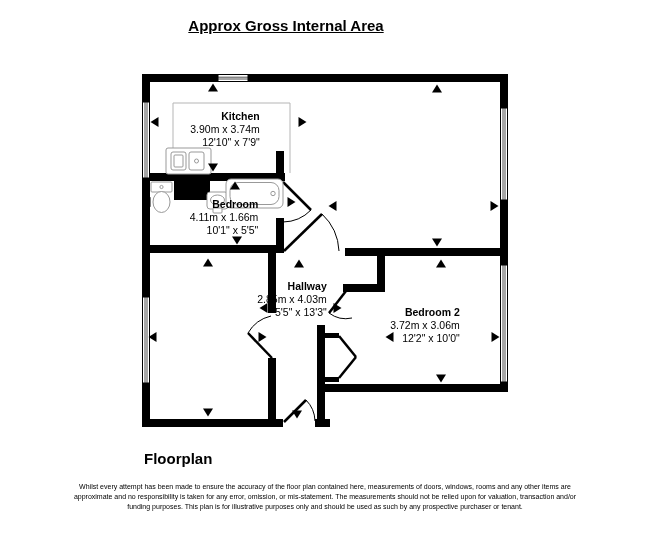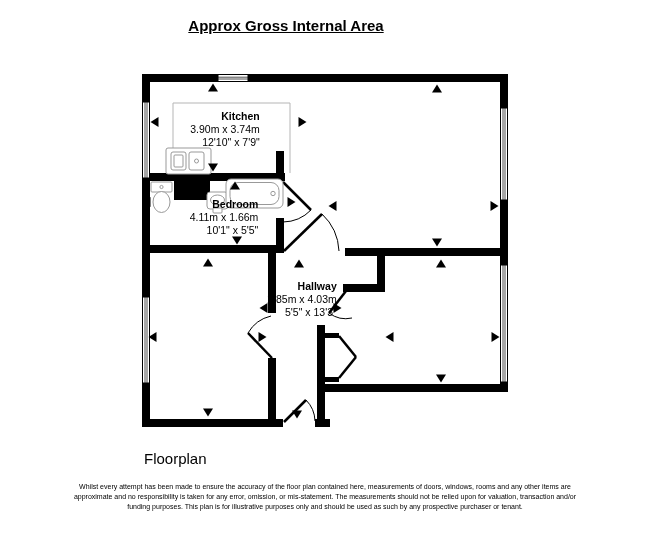--- a/index.html
+++ b/index.html
@@ -5,21 +5,21 @@
   html,body{margin:0;padding:0;background:#fff;}
   #canvas{position:relative;width:650px;height:536px;background:#fff;overflow:hidden;
           font-family:"Liberation Sans","DejaVu Sans",sans-serif;color:#000;}
   .abs{position:absolute;}
   #header{top:19px;left:0;width:572px;text-align:center;font-weight:bold;
           font-size:15px;line-height:13px;text-decoration:underline;}
   svg.plan{position:absolute;top:0;left:0;}
   .room-label{position:absolute;transform:translateX(-50%);text-align:right;
               font-size:10.5px;line-height:13px;white-space:nowrap;}
   .room-label .rname{font-weight:bold;}
-  #caption{left:144px;top:450px;font-size:15px;}
+  #caption{left:144px;top:450px;font-size:15px;font-weight:bold;}
   #disclaimer{left:70px;top:482px;width:510px;text-align:center;
               font-size:7px;line-height:10px;}
 </style>
 </head>
 <body>
 
 <div id="canvas">
 
   <div id="header" class="abs">
     <div>Approx Gross Internal Area</div>
@@ -168,23 +168,28 @@
   <div class="room-label" style="left:225px;top:110px">
     <div class="rname">Kitchen</div>
     <div class="rdim">3.90m x 3.74m</div>
     <div class="rdim">12'10" x 7'9"</div>
   </div>
   <div class="room-label" style="left:224px;top:198px">
     <div class="rname">Bedroom</div>
     <div class="rdim">4.11m x 1.66m</div>
     <div class="rdim">10'1" x 5'5"</div>
   </div>
-  <div class="room-label" style="left:302px;top:280px">
+  <div class="room-label" style="left:292px;top:280px">
     <div class="rname">Hallway</div>
     <div class="rdim">2.85m x 4.03m</div>
     <div class="rdim">5'5" x 13'3"</div>
+  </div>
+  <div class="room-label" style="left:425px;top:306px">
+    <div class="rname">Bedroom 2</div>
+    <div class="rdim">3.72m x 3.06m</div>
+    <div class="rdim">12'2" x 10'0"</div>
   </div>
 
   <div id="caption" class="abs">Floorplan</div>
 
   <div id="disclaimer" class="abs">Whilst every attempt has been made to ensure the accuracy of the floor plan contained here, measurements of doors, windows, rooms and any other items are approximate and no responsibility is taken for any error, omission, or mis-statement. The measurements should not be relied upon for valuation, transaction and/or funding purposes. This plan is for illustrative purposes only and should be used as such by any prospective purchaser or tenant.</div>
 
 </div>
 
 </body></html>

